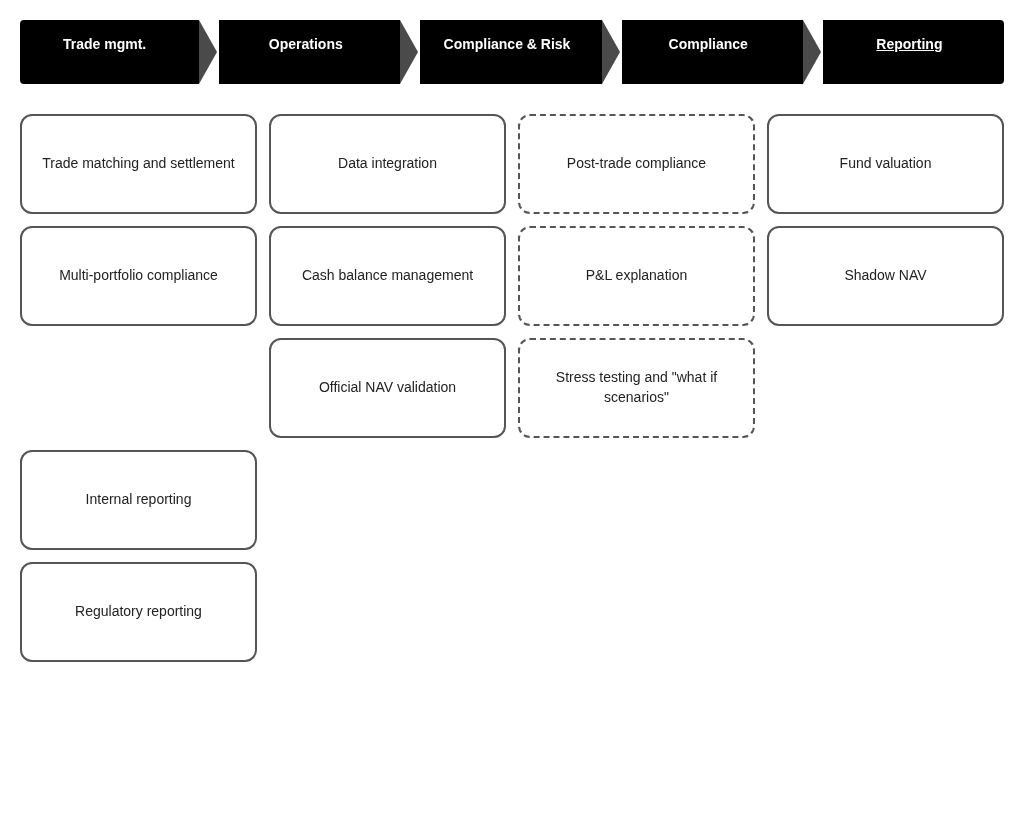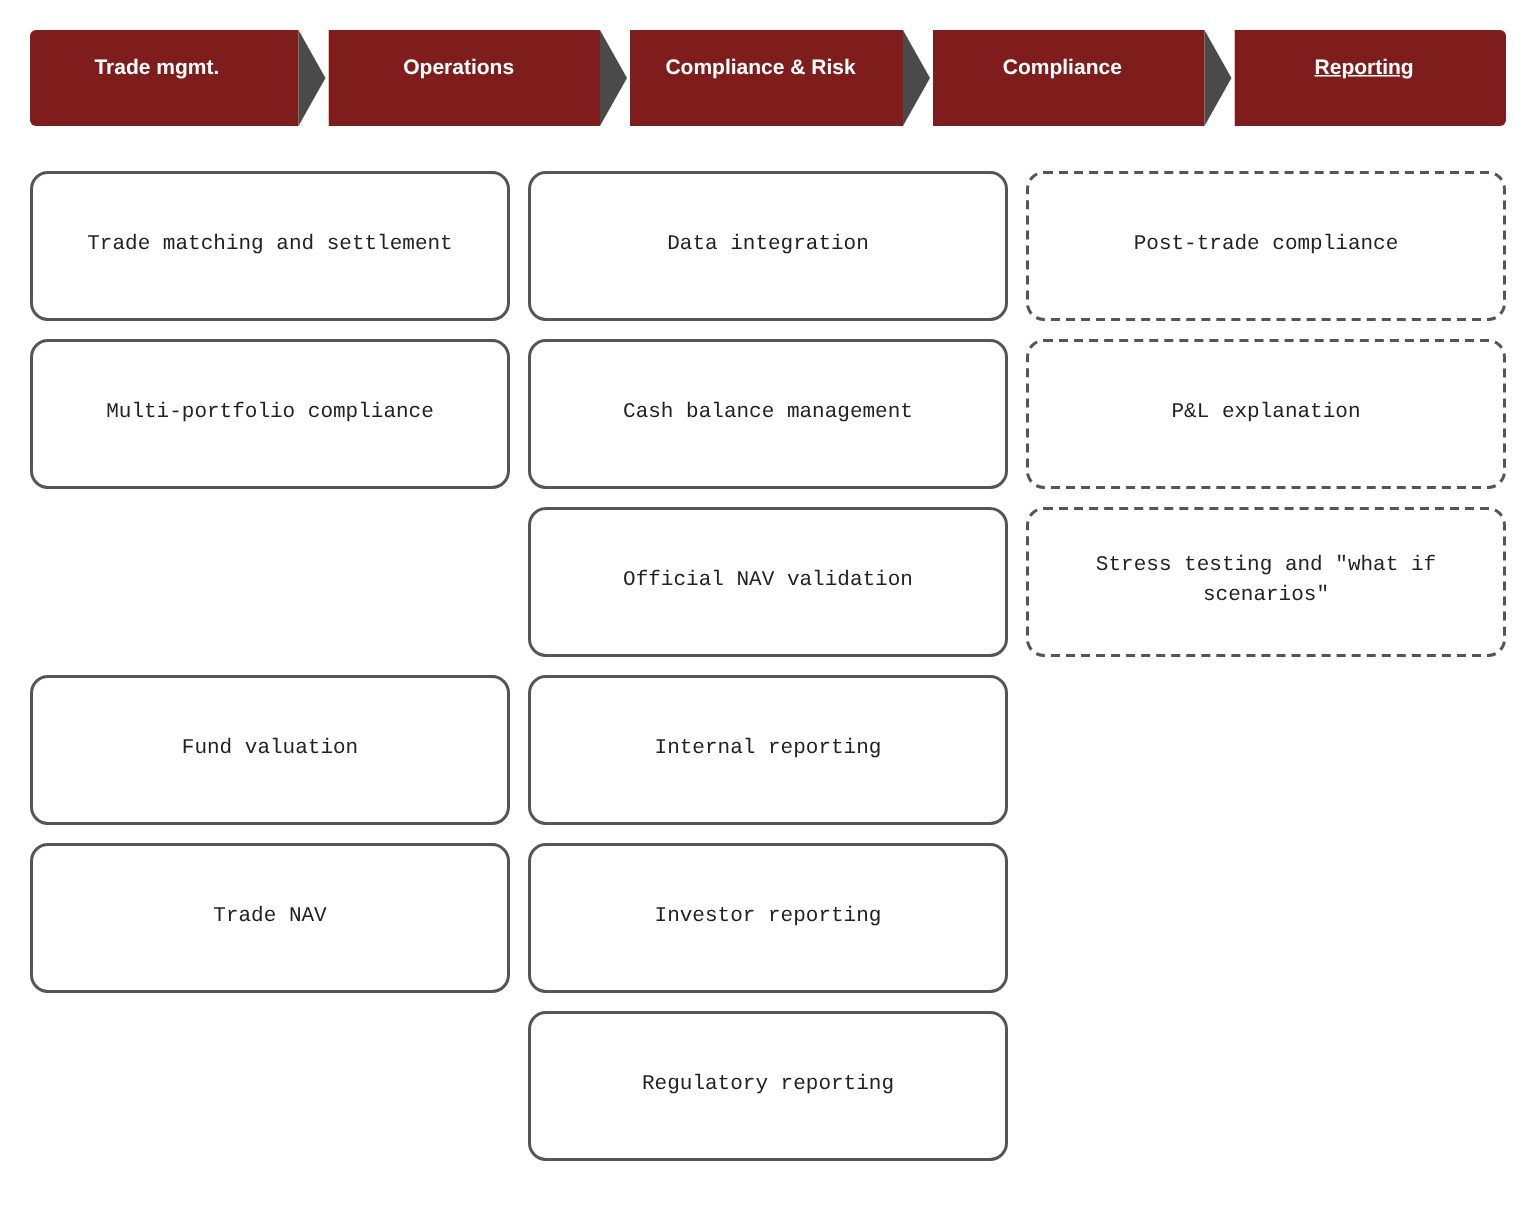--- a/index.html
+++ b/index.html
@@ -23,21 +23,21 @@
     }
 
     
     .header-row {
       display: flex;
       gap: 2px;
     }
 
     .arrow-banner {
       position: relative;
-      background: #7f1d1d;
+      background: #000000;
       color: #fff;
       font-weight: bold;
       font-size: 14px;
       text-align: center;
       display: flex;
       align-items: center;
       justify-content: center;
       height: 64px;
       flex: 1;
       padding: 0 20px 16px 30px;
@@ -82,24 +82,23 @@
     }
 
     .arrow-banner:last-child {
       border-radius: 0 4px 4px 0;
       text-decoration: underline;
     }
 
     
     .grid-container {
       display: grid;
-      grid-template-columns: repeat(3, 1fr);
+      grid-template-columns: repeat(4, 1fr);
       gap: 12px;
       align-items: start;
-      font-family: Liberation Mono, monospace;
     }
 
     .grid-col {
       display: flex;
       flex-direction: column;
       gap: 12px;
     }
 
     
     .card {
@@ -142,20 +141,19 @@
       <div class="card">Cash balance management</div>
       <div class="card">Official NAV validation</div>
     </div>
   <div class="grid-col">
       <div class="card dashed">Post-trade compliance</div>
       <div class="card dashed">P&amp;L explanation</div>
       <div class="card dashed">Stress testing and "what if scenarios"</div>
     </div>
   <div class="grid-col">
       <div class="card">Fund valuation</div>
-      <div class="card">Trade NAV</div>
+      <div class="card">Shadow NAV</div>
     </div>
   <div class="grid-col">
       <div class="card">Internal reporting</div>
-      <div class="card">Investor reporting</div>
       <div class="card">Regulatory reporting</div>
     </div>
 </div>
 
 </body></html>

